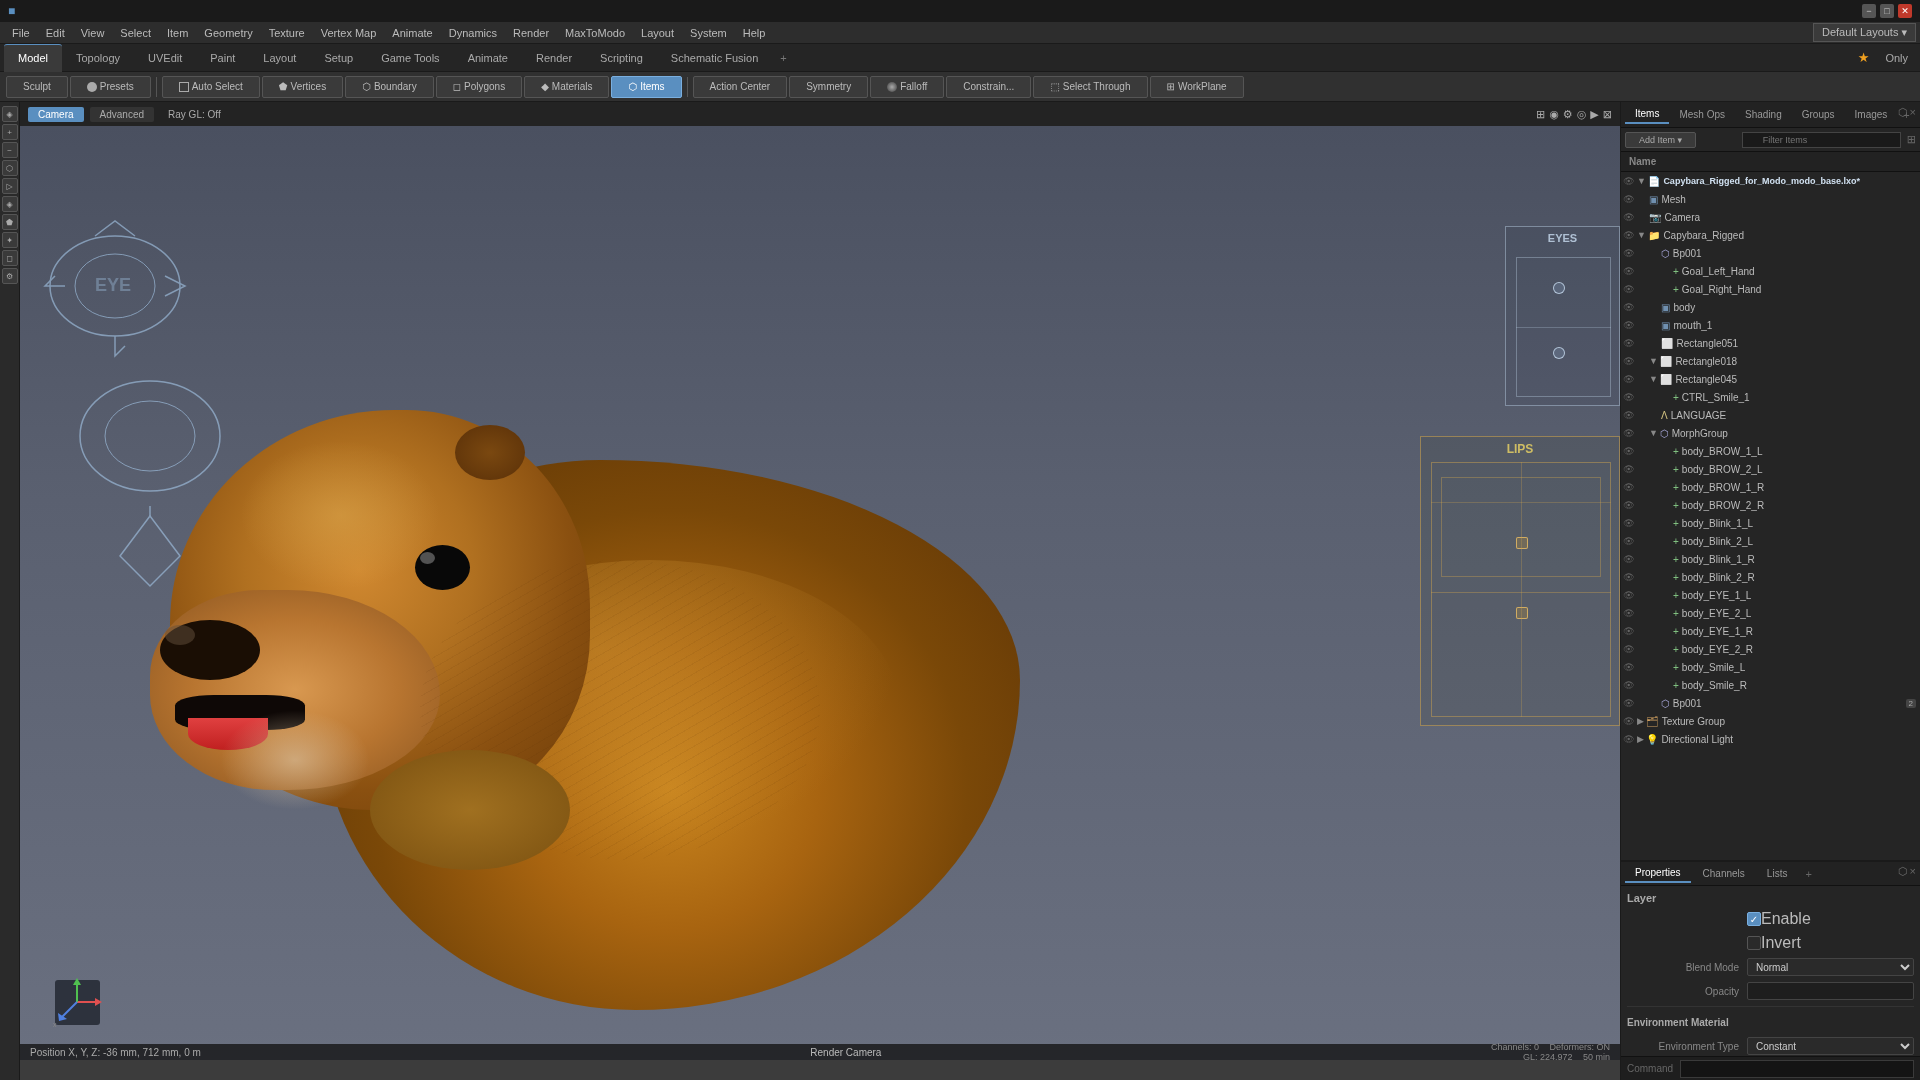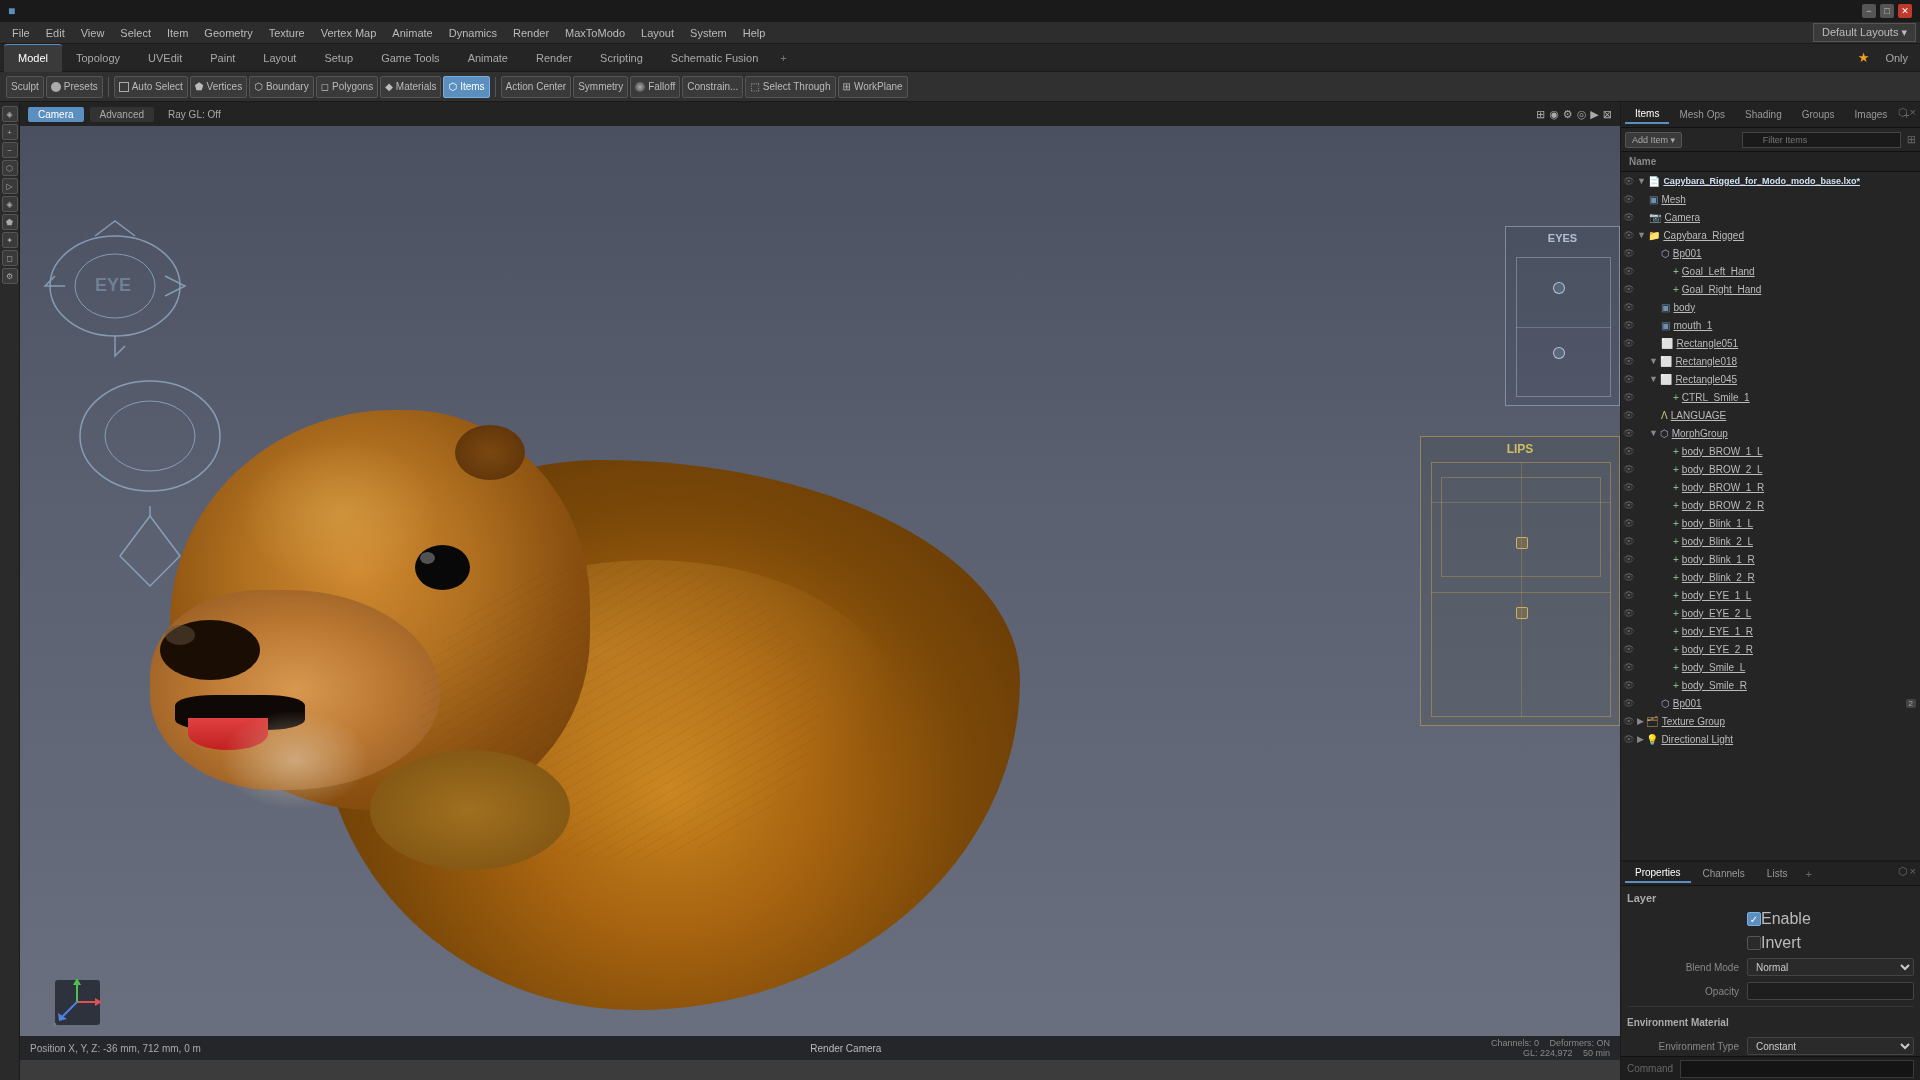--- a/index.html
+++ b/index.html
@@ -32,21 +32,21 @@
     .tab-add { color: #777; padding: 4px 8px; cursor: pointer; }
     .tab-star { color: #f0a020; padding: 4px 8px; font-size: 13px; }
     .tab-only { color: #aaa; padding: 4px 8px; font-size: 11px; }
 
     
     #toolbar {
       height: 30px; background: #303030; display: flex; align-items: center;
       border-bottom: 1px solid #1a1a1a; padding: 0 6px; gap: 2px;
     }
     .tb-btn {
-      height: 22px; padding: 0 4px; background: #3a3a3a; border: 1px solid #555;
+      height: 22px; padding: 0 16px; background: #3a3a3a; border: 1px solid #555;
       color: #bbb; font-size: 10px; cursor: pointer; display: flex; align-items: center; gap: 3px;
       border-radius: 2px;
     }
     .tb-btn.active { background: #5a8fc0; border-color: #7aafdf; color: #fff; }
     .tb-sep { width: 1px; height: 20px; background: #555; margin: 0 3px; }
 
     
     #main-layout {
       display: flex; height: calc(1080px - 22px - 22px - 28px - 30px);
     }
@@ -72,21 +72,21 @@
 
     
     #viewport-canvas {
       position: absolute; top: 24px; left: 0; right: 0; bottom: 20px;
       background: linear-gradient(180deg, #4a5060 0%, #5a6070 40%, #6a7080 100%);
       overflow: hidden;
     }
 
     
     #viewport-status {
-      position: absolute; bottom: 0; left: 0; right: 0; height: 24px;
+      position: absolute; bottom: 0; left: 0; right: 0; height: 16px;
       background: rgba(20,20,20,0.8); display: flex; align-items: center;
       justify-content: space-between; padding: 0 10px; font-size: 10px; color: #aaa;
     }
     .status-center { flex: 1; text-align: center; color: #bbb; }
     .status-right { text-align: right; font-size: 9px; color: #888; }
 
     
     #right-panel {
       width: 300px; background: #2a2a2a; border-left: 1px solid #1a1a1a;
       display: flex; flex-direction: column;
@@ -102,40 +102,40 @@
     .rp-tab-add { color: #666; padding: 3px 6px; cursor: pointer; }
 
     
     #items-panel { flex: 1; overflow: hidden; display: flex; flex-direction: column; }
 
     
     #items-toolbar {
       height: 24px; background: #252525; display: flex; align-items: center;
       border-bottom: 1px solid #111; padding: 0 4px; gap: 4px;
     }
-    .it-btn { padding: 2px 6px; background: #3a3a3a; border: 1px solid #555; color: #aaa; font-size: 9px; cursor: pointer; border-radius: 2px; }
+    .it-btn { padding: 2px 13px; background: #3a3a3a; border: 1px solid #555; color: #aaa; font-size: 9px; cursor: pointer; border-radius: 2px; }
     .it-filter { flex: 1; height: 16px; background: #1a1a1a; border: 1px solid #444; color: #aaa; font-size: 9px; padding: 0 20px; }
 
     
     #items-colheader {
       height: 20px; background: #222; display: flex; align-items: center;
       border-bottom: 1px solid #111; padding: 0 8px;
     }
     .col-hdr { color: #888; font-size: 10px; font-weight: bold; }
 
     
     #items-tree { flex: 1; overflow-y: auto; background: #252525; }
     .tree-item {
       height: 18px; display: flex; align-items: center; padding: 0 4px;
       cursor: pointer; font-size: 10px; color: #bbb; position: relative;
     }
     .tree-arrow { color: #888; margin-right: 2px; font-size: 9px; }
     .tree-icon { margin-right: 3px; font-size: 10px; }
     .tree-eye { position: absolute; left: 2px; color: #666; font-size: 9px; }
-    .item-name { flex: 1; text-decoration: underline; }
+    .item-name { flex: 1; }
     .item-badge { background: #444; color: #aaa; font-size: 8px; padding: 0 3px; border-radius: 2px; margin-left: 3px; }
 
     
     #bottom-panel {
       height: 220px; background: #252525; border-top: 2px solid #1a1a1a; display: flex; flex-direction: column;
     }
     #bottom-tabs {
       height: 24px; background: #222; display: flex; align-items: center;
       border-bottom: 1px solid #111; padding: 0 4px; gap: 2px;
     }

